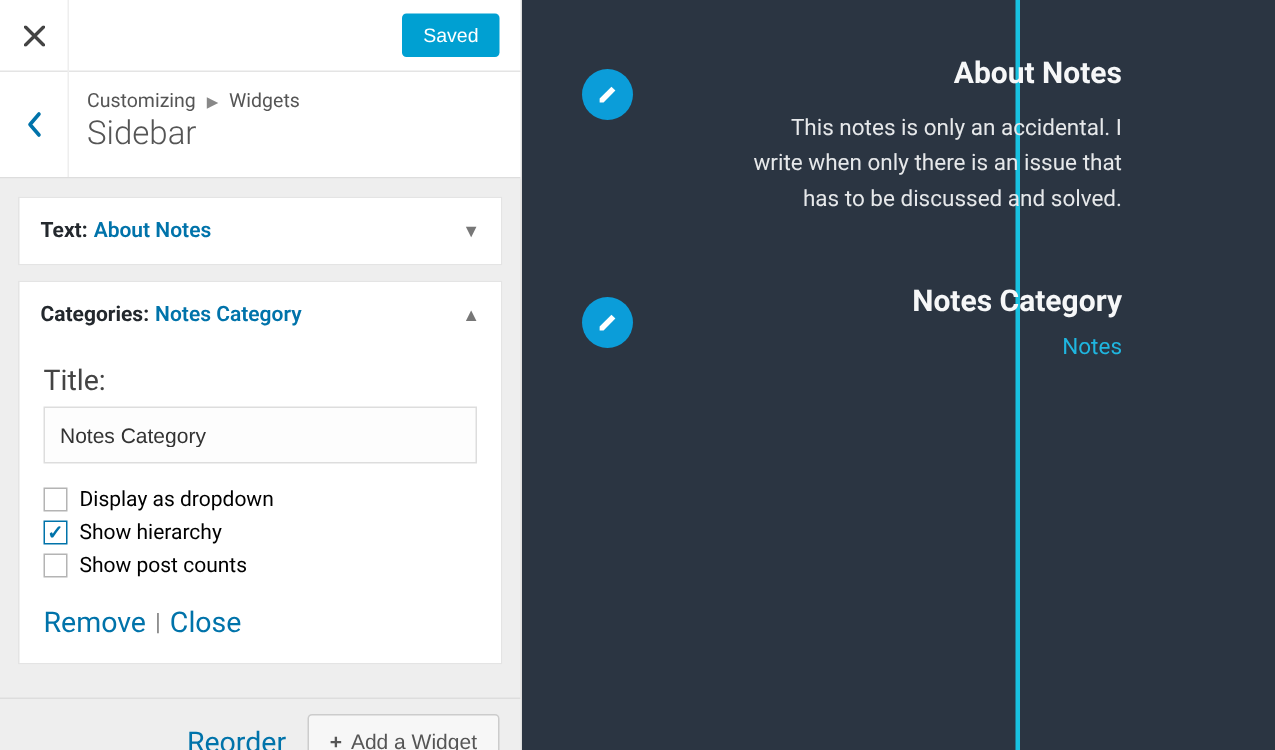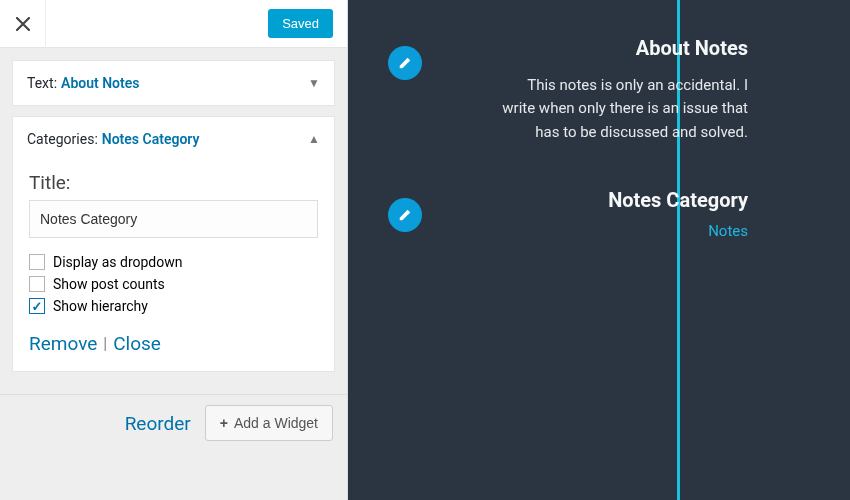--- a/index.html
+++ b/index.html
@@ -16,21 +16,21 @@
   .panel-head { background:#fff; border-bottom:1px solid #ddd; display:flex; }
   .back-arrow { width:46px; display:flex; align-items:center; justify-content:center; cursor:pointer; color:#0073aa; font-size:20px; border-right:1px solid #eee; padding:18px 0;}
   .head-text { padding:12px 12px 16px 12px; }
   .breadcrumb { font-size:13px; color:#555; }
   .bc-caret { color:#888; margin:0 4px; font-size:10px;}
   .section-title { font-size:22px; color:#555; font-weight:300; margin-top:2px;}
 
   .widget-area { padding:12px; }
   .widget-card { background:#fff; border:1px solid #e4e4e4; margin-bottom:10px; }
   .widget-head { padding:14px 14px; display:flex; align-items:center; cursor:pointer; }
-  .widget-type { font-size:14px; color:#23282d; font-weight:400; }
+  .widget-type { font-size:14px; color:#23282d; font-weight:700; }
   .widget-name { font-size:14px; color:#0073aa; font-weight:600; margin-left:4px; }
   .spacer { flex:1; }
   .toggle-arrow { color:#777; font-size:12px; }
 
   .widget-body { padding: 0 16px 16px 16px; }
   .field-label { font-size:19px; color:#444; margin: 10px 0 6px 0; display:block;}
   .title-input { width:100%; border:1px solid #ddd; background:#fdfdfd; padding:10px 10px; font-size:14px; color:#333;}
   .checks { margin-top:16px; }
   .check-row { display:flex; align-items:center; font-size:14px; color:#000000; margin-bottom:6px;}
   .cbox { width:16px; height:16px; border:1px solid #b4b4b4; margin-right:8px; background:#fff; display:inline-flex; align-items:center; justify-content:center;}
@@ -65,20 +65,35 @@
     <div class="close-x">
       <svg width="14" height="14" viewBox="0 0 14 14">
           <path d="M1 1 L13 13 M13 1 L1 13" stroke="#444" stroke-width="2.2" stroke-linecap="round"></path>
         </svg>
     </div>
     <div class="saved-wrap">
       <button class="saved-btn">Saved</button>
     </div>
   </div>
 
+  <div class="panel-head">
+    <div class="back-arrow">
+      <svg width="12" height="18" viewBox="0 0 12 18">
+          <path d="M9 2 L3 9 L9 16" stroke="#0073aa" stroke-width="2.4" fill="none" stroke-linecap="round" stroke-linejoin="round"></path>
+        </svg>
+    </div>
+    <div class="head-text">
+      <div class="breadcrumb">
+        <span>Customizing</span>
+        <span class="bc-caret">▶</span>
+        <span>Widgets</span>
+      </div>
+      <div class="section-title">Sidebar</div>
+    </div>
+  </div>
 
   <div class="widget-area">
 
     <div class="widget-card">
       <div class="widget-head">
         <span class="widget-type">Text:</span>
         <span class="widget-name">About Notes</span>
         <span class="spacer"></span>
         <span class="toggle-arrow">▼</span>
       </div>
@@ -93,26 +108,26 @@
       </div>
       <div class="widget-body">
         <label class="field-label">Title:</label>
         <input class="title-input" type="text" value="Notes Category" style="">
         <div class="checks">
           <div class="check-row">
             <span class="cbox"></span>
             <span>Display as dropdown</span>
           </div>
           <div class="check-row">
+            <span class="cbox checked"></span>
+            <span>Show hierarchy</span>
+          </div>
+          <div class="check-row">
             <span class="cbox"></span>
             <span>Show post counts</span>
-          </div>
-          <div class="check-row">
-            <span class="cbox checked"></span>
-            <span>Show hierarchy</span>
           </div>
         </div>
         <div class="actions-row">
           <span class="link">Remove</span>
           <span class="sep">|</span>
           <span class="link">Close</span>
         </div>
       </div>
     </div>
 

